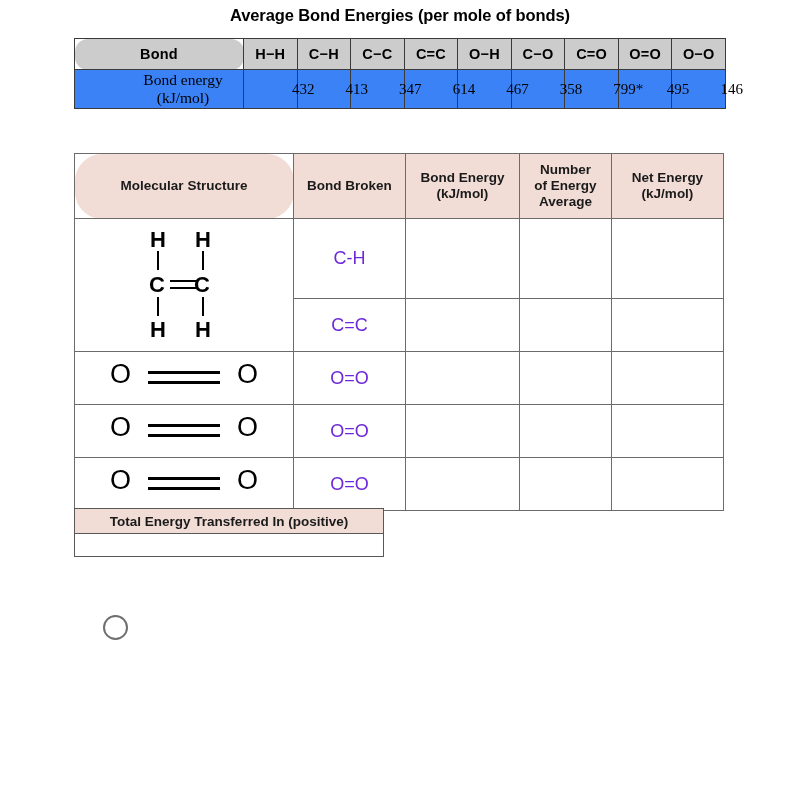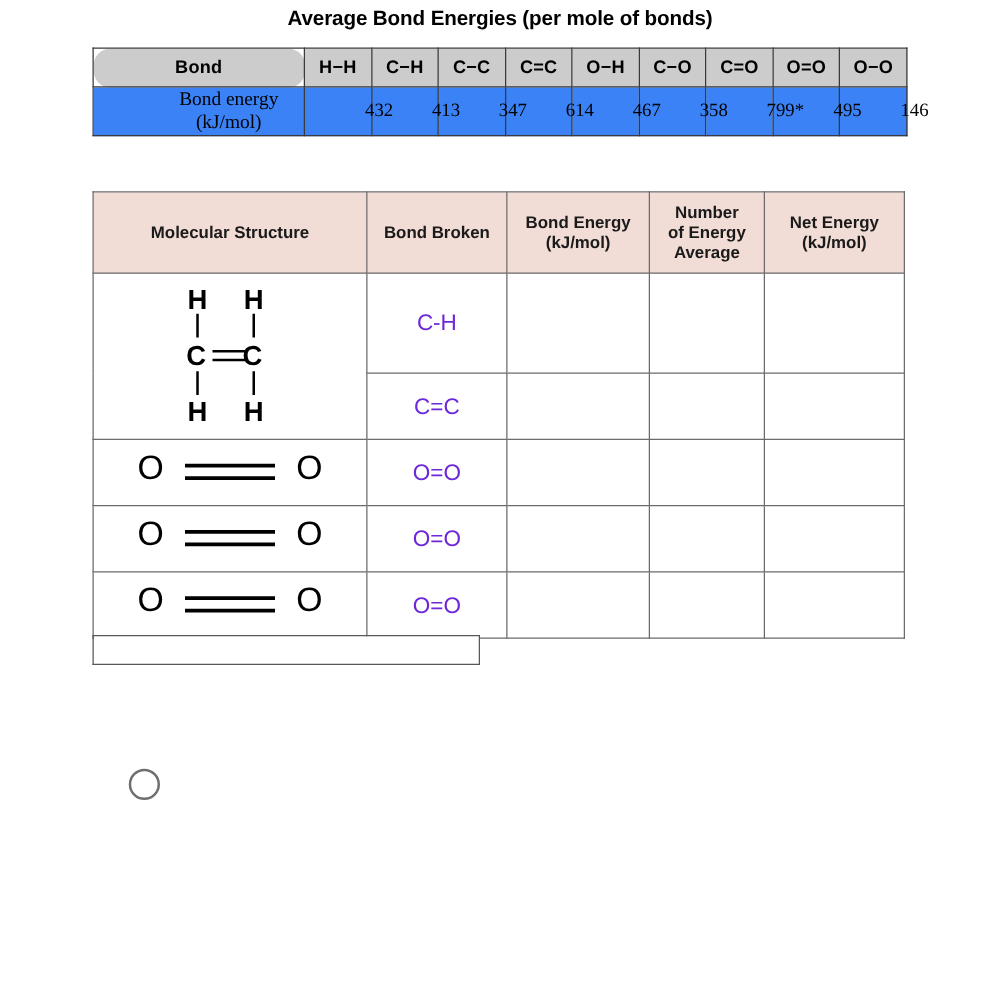--- a/index.html
+++ b/index.html
@@ -86,21 +86,21 @@
     background: #ffffff;
   }
   #worksheet-table td.ws-head {
     background: #f2ddd6;
     font-weight: bold;
     font-size: 13.5px;
     line-height: 1.18;
     height: 64px;
     color: #1a1a1a;
   }
-  .col-structure { width: 218px; }
+  .col-structure { width: 218px; border-radius: 27px; }
   .col-broken    { width: 111px; }
   .col-energy    { width: 113px; }
   .col-number    { width: 91px;  }
   .col-net       { width: 111px; }
 
   td.bond-broken-cell {
     font-size: 18px;
     color: #6d28d9;
   }
   .row-h80 { height: 80px; }
@@ -358,20 +358,23 @@
     <td class="bond-broken-cell">O=O</td>
     <td class="blank-cell"></td>
     <td class="blank-cell"></td>
     <td class="blank-cell"></td>
   </tr>
 </tbody>
   </table>
 
 <table id="total-energy-box">
   <tbody>
+      <tr>
+    <td class="te-head">Total Energy Transferred In (positive)</td>
+  </tr>
   <tr>
     <td class="te-blank"></td>
   </tr>
 </tbody>
   </table>
 
 <div id="answer-options">
   <div class="answer-option">
     <span class="radio-circle"></span>
   </div>

